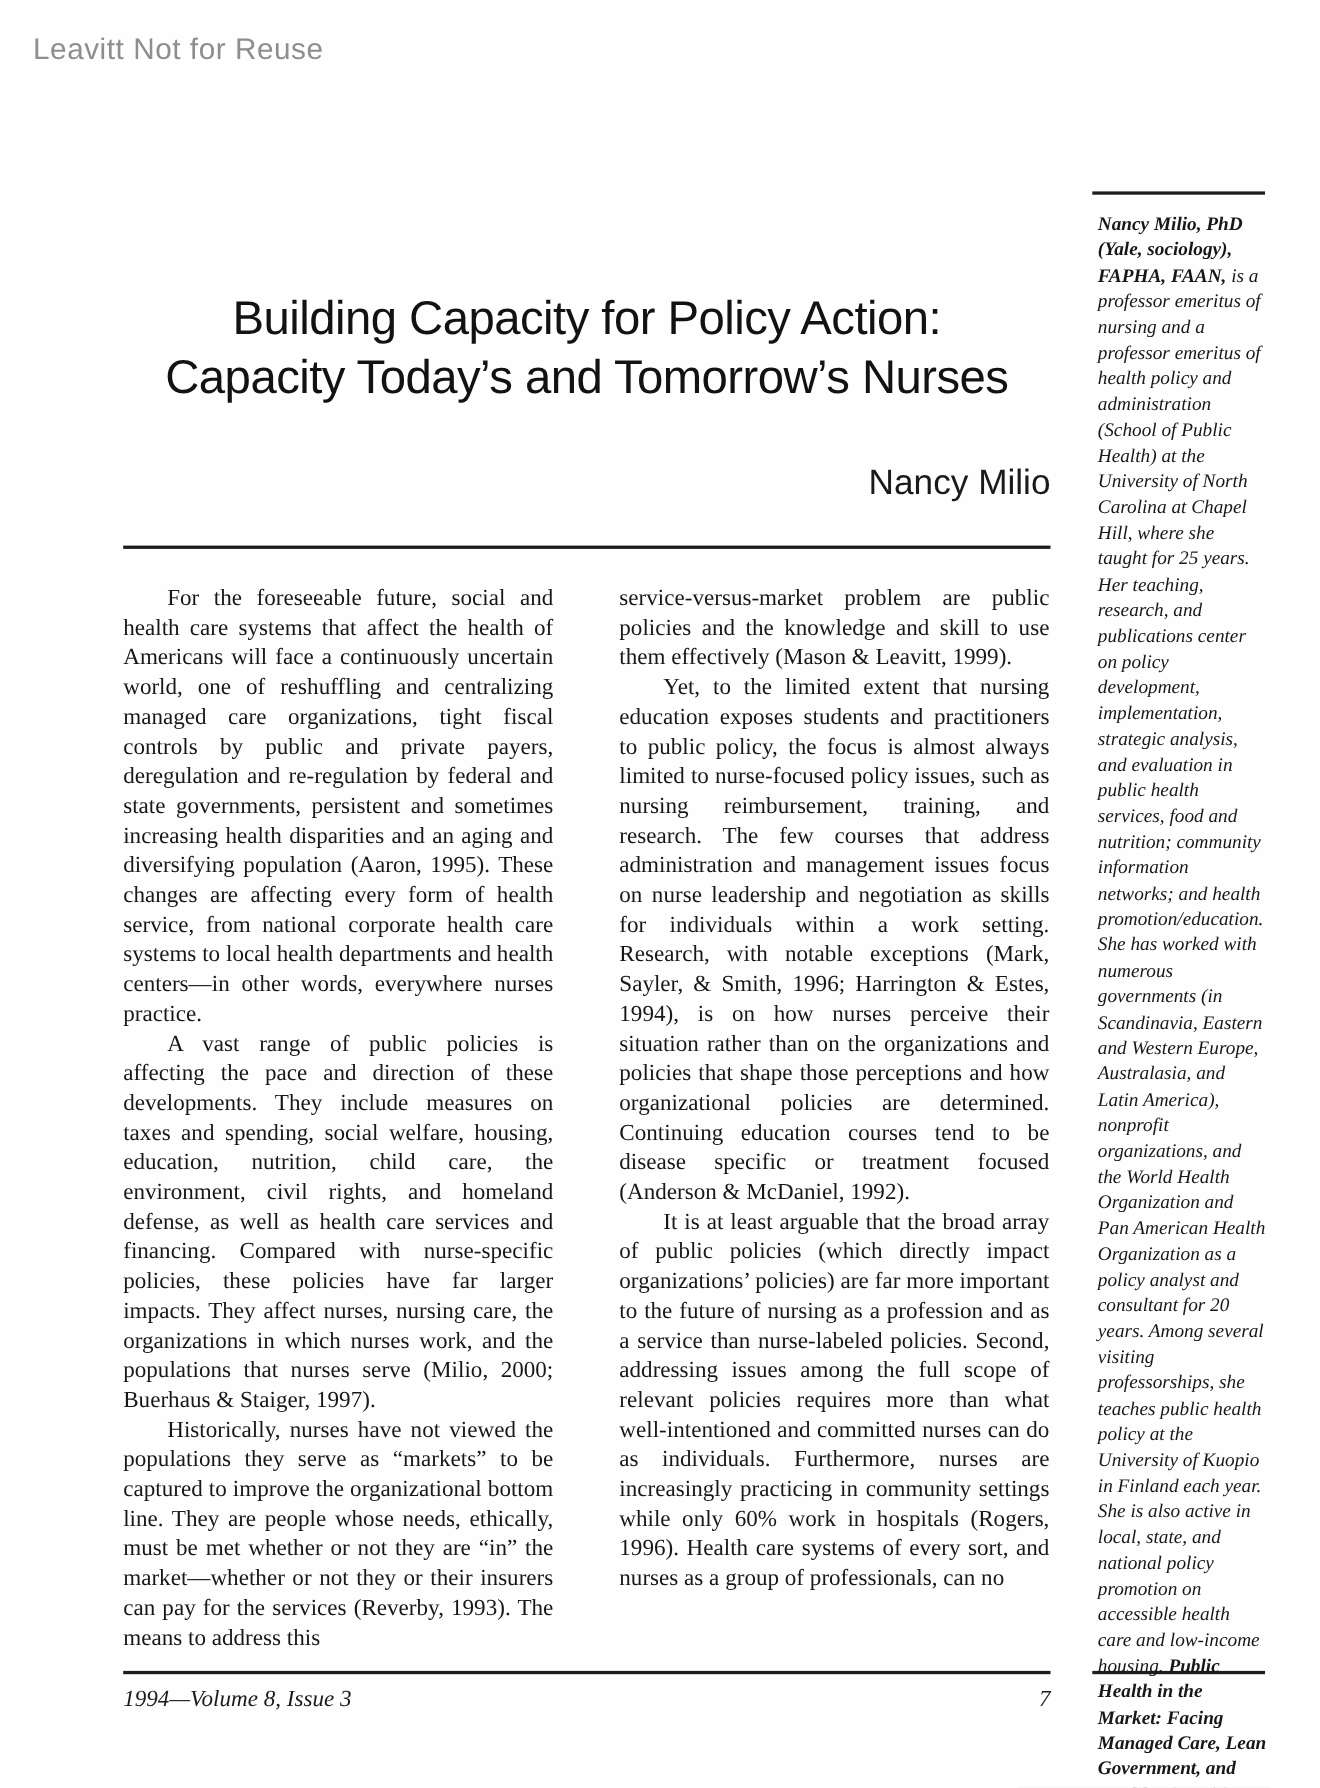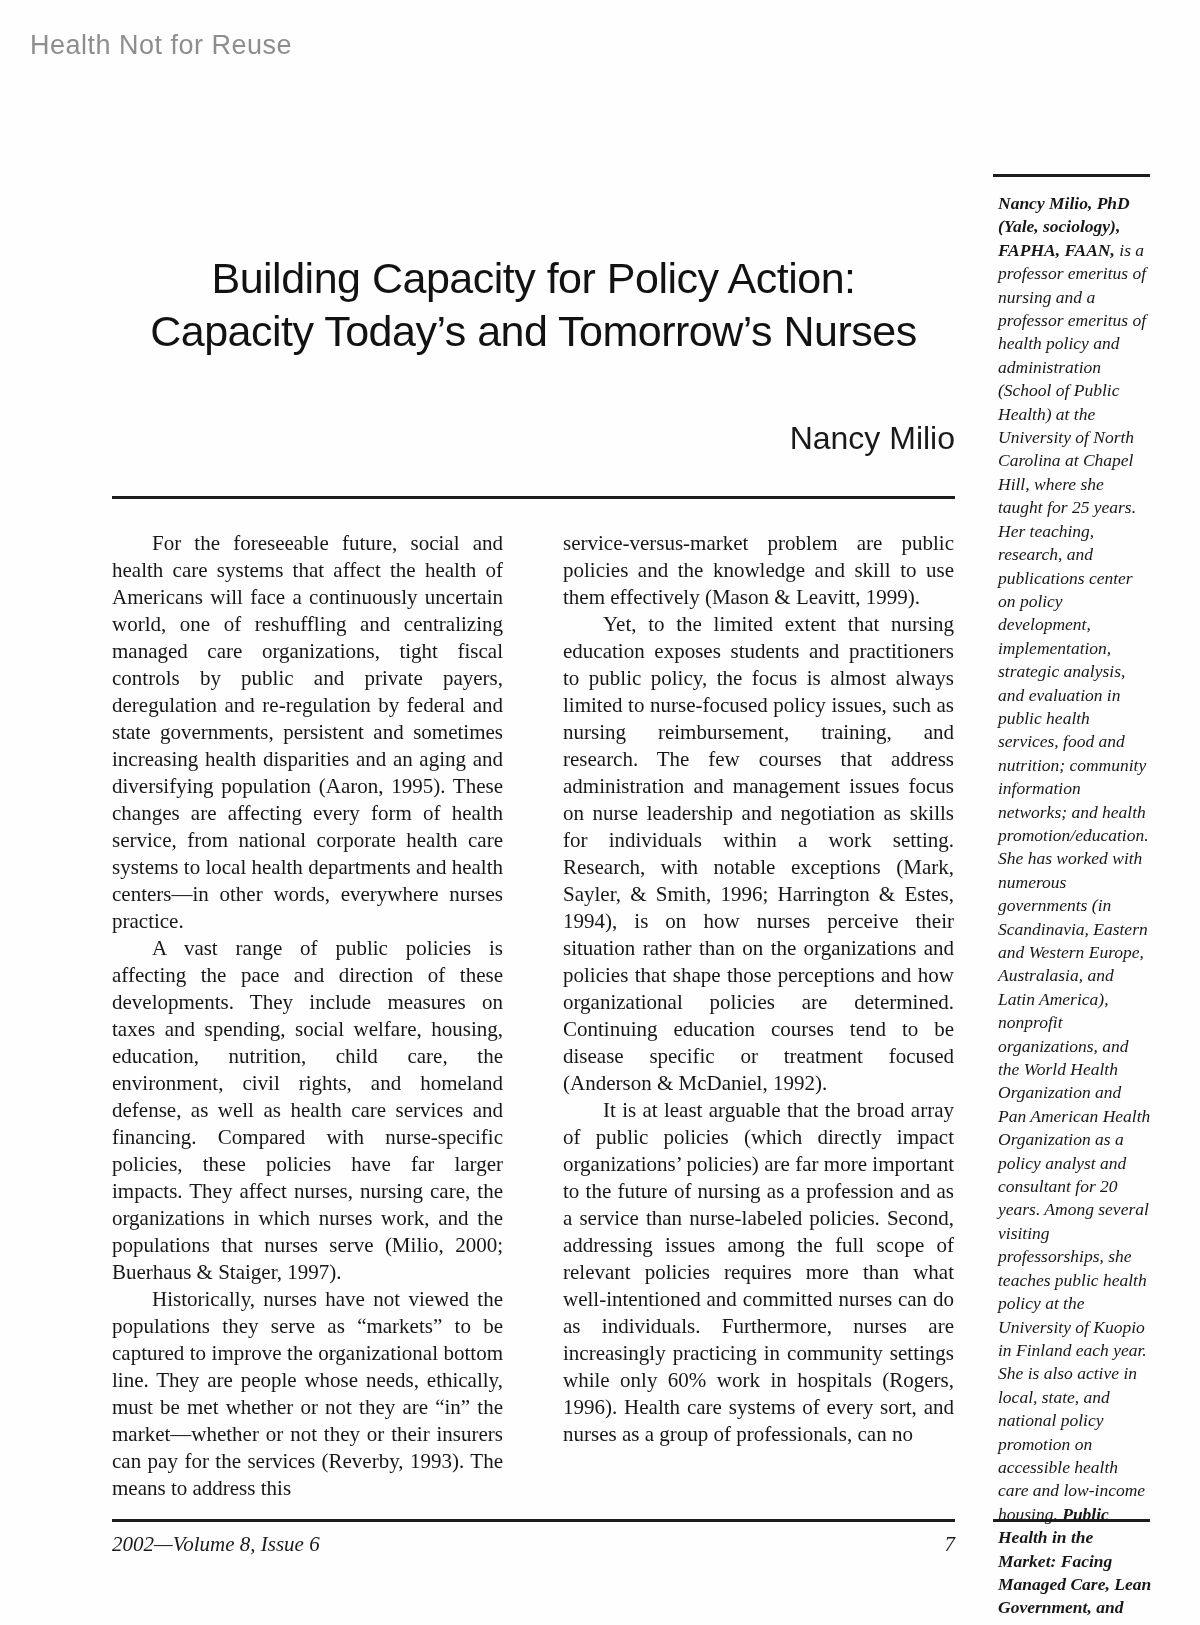--- a/index.html
+++ b/index.html
@@ -13,21 +13,21 @@
     color:#161616;
     font-family:"Liberation Serif", serif;
   }
   .watermark{
     position:absolute;left:30px;top:30px;
     font-family:"Liberation Sans", sans-serif;
     font-size:27px;color:#8e8e8e;letter-spacing:0.5px;
   }
   
   .title-block{
-    position:absolute;left:112px;top:252px;width:843px;
+    position:absolute;left:112px;top:264px;width:843px;
     text-align:center;
     font-family:"Liberation Sans", sans-serif;
     font-weight:400;color:#121212;
     font-size:43px;line-height:53px;letter-spacing:-0.5px;
   }
   .byline{
     position:absolute;left:112px;top:420px;width:843px;
     text-align:right;
     font-family:"Liberation Sans", sans-serif;
     font-size:32px;color:#1a1a1a;
@@ -65,21 +65,21 @@
   .footer-page{
     position:absolute;left:112px;top:1532px;width:843px;
     text-align:right;font-style:italic;font-size:21px;color:#1a1a1a;
   }
 </style>
 </head>
 <body>
 
 <div class="page">
 
-  <div class="watermark">Health Not for Reuse</div>
+  <div class="watermark">Leavitt Not for Reuse</div>
 
   <div class="rule rule-sidebar-top"></div>
   <div class="rule rule-sidebar-bottom"></div>
 
   <div class="title-block">
     <div>Building Capacity for Policy Action:</div>
     <div>Capacity Today’s and Tomorrow’s Nurses</div>
   </div>
   <div class="byline">Nancy Milio</div>
   <div class="rule rule-under-byline"></div>
@@ -95,16 +95,16 @@
       <p class="indent">Yet, to the limited extent that nursing education exposes students and practitioners to public policy, the focus is almost always limited to nurse-focused policy issues, such as nursing reimbursement, training, and research. The few courses that address administration and management issues focus on nurse leadership and negotiation as skills for individuals within a work setting. Research, with notable exceptions (Mark, Sayler, &amp; Smith, 1996; Harrington &amp; Estes, 1994), is on how nurses perceive their situation rather than on the organizations and policies that shape those perceptions and how organizational policies are determined. Continuing education courses tend to be disease specific or treatment focused (Anderson &amp; McDaniel, 1992).</p>
       <p class="indent">It is at least arguable that the broad array of public policies (which directly impact organizations’ policies) are far more important to the future of nursing as a profession and as a service than nurse-labeled policies. Second, addressing issues among the full scope of relevant policies requires more than what well-intentioned and committed nurses can do as individuals. Furthermore, nurses are increasingly practicing in community settings while only 60% work in hospitals (Rogers, 1996). Health care systems of every sort, and nurses as a group of professionals, can no</p>
     </div>
   </div>
 
   <div class="sidebar">
     <span class="b">Nancy Milio, PhD (Yale, sociology), FAPHA, FAAN,</span><span> is a professor emeritus of nursing and a professor emeritus of health policy and administration (School of Public Health) at the University of North Carolina at Chapel Hill, where she taught for 25 years. Her teaching, research, and publications center on policy development, implementation, strategic analysis, and evaluation in public health services, food and nutrition; community information networks; and health promotion/education. She has worked with numerous governments (in Scandinavia, Eastern and Western Europe, Australasia, and Latin America), nonprofit organizations, and the World Health Organization and Pan American Health Organization as a policy analyst and consultant for 20 years. Among several visiting professorships, she teaches public health policy at the University of Kuopio in Finland each year. She is also active in local, state, and national policy promotion on accessible health care and low-income housing. </span><span class="b">Public Health in the Market: Facing Managed Care, Lean Government, and Health Disparities</span>
   </div>
 
   <div class="rule rule-footer-main"></div>
-  <div class="footer-issue">2002—Volume 8, Issue 6</div>
+  <div class="footer-issue">1994—Volume 8, Issue 3</div>
   <div class="footer-page">7</div>
 
 </div>
 
 </body></html>

